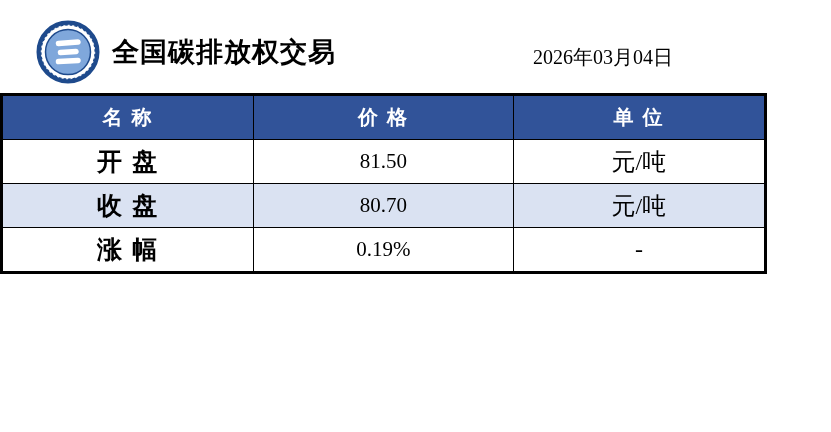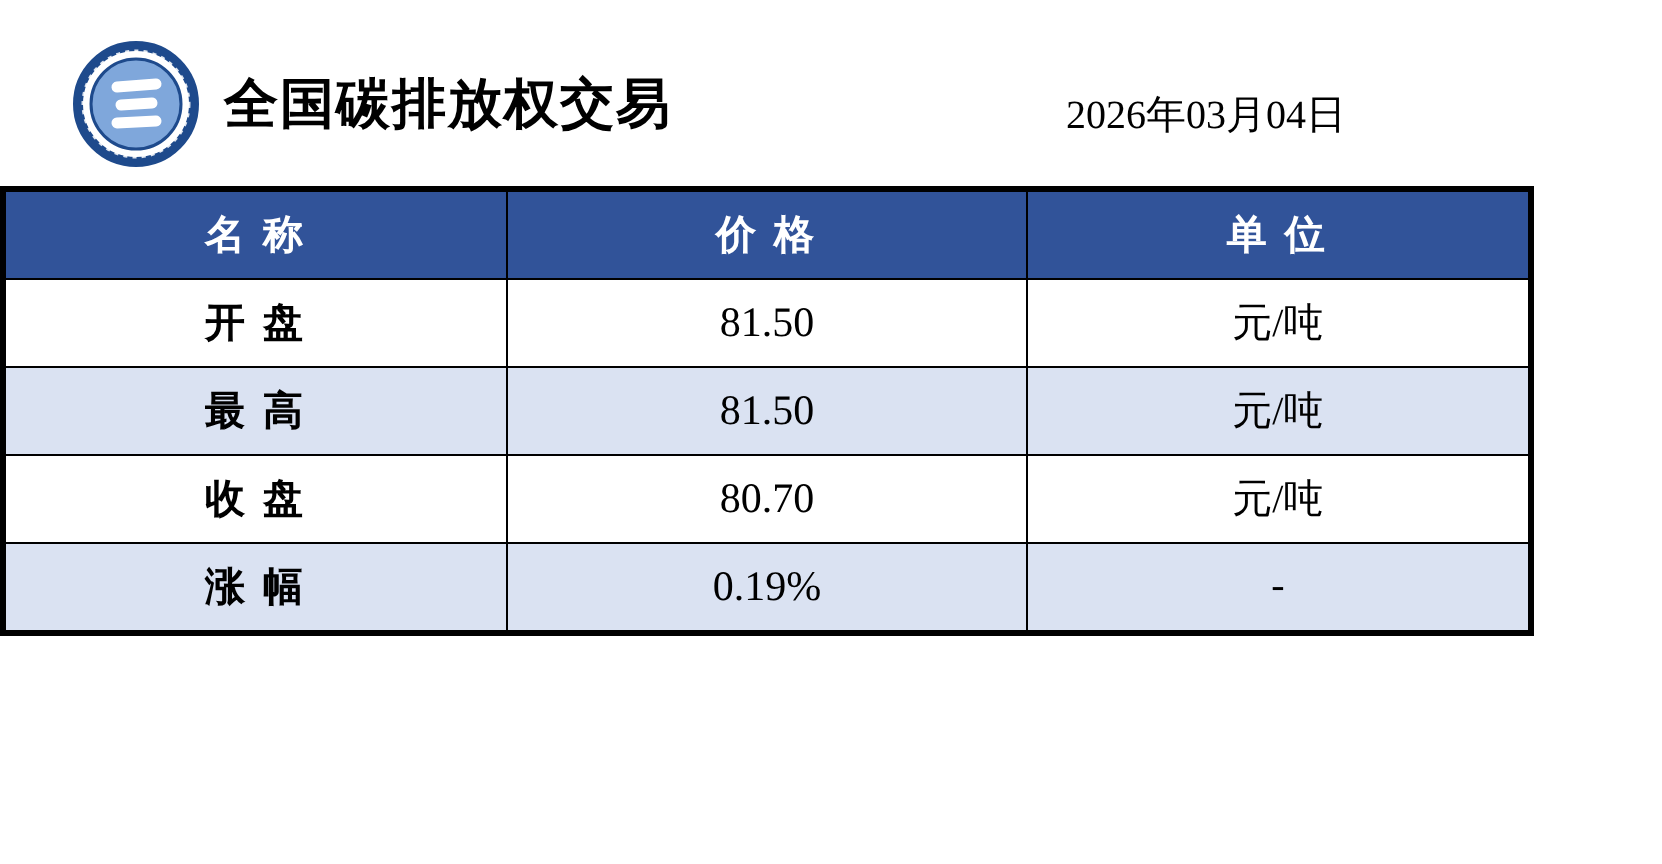--- a/index.html
+++ b/index.html
@@ -74,25 +74,25 @@
     color: #ffffff;
     font-size: 20px;
     font-weight: bold;
     letter-spacing: 2px;
   }
   tbody tr:nth-child(even) td {
     background: var(--alt-row-bg, #DAE2F2);
   }
   td.cell-name {
     font-weight: bold;
-    font-size: 20px;
+    font-size: 25px;
     letter-spacing: 2px;
   }
   td.cell-price { font-size: 21px; }
-  td.cell-unit  { font-size: 20px; }
+  td.cell-unit  { font-size: 24px; }
 </style>
 </head>
 <body>
 
 <div class="page">
 
   <div class="header">
     <div class="logo-wrap">
       <svg width="64" height="64" viewBox="0 0 64 64" aria-hidden="true">
         <circle cx="32" cy="32" r="29" fill="#ffffff" stroke="#1E4A8C" stroke-width="5"></circle>
@@ -123,25 +123,20 @@
         <th>单 位</th>
       </tr>
     </thead>
     <tbody>
       <tr>
         <td class="cell-name">开 盘</td>
         <td class="cell-price">81.50</td>
         <td class="cell-unit">元/吨</td>
       </tr>
       <tr>
-        <td class="cell-name">最 高</td>
-        <td class="cell-price">81.50</td>
-        <td class="cell-unit">元/吨</td>
-      </tr>
-      <tr>
         <td class="cell-name">收 盘</td>
         <td class="cell-price">80.70</td>
         <td class="cell-unit">元/吨</td>
       </tr>
       <tr>
         <td class="cell-name">涨 幅</td>
         <td class="cell-price">0.19%</td>
         <td class="cell-unit">-</td>
       </tr>
     </tbody>

